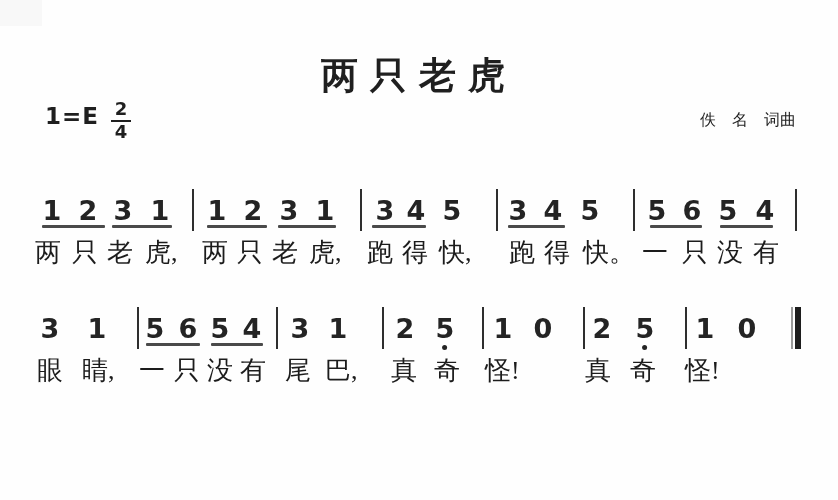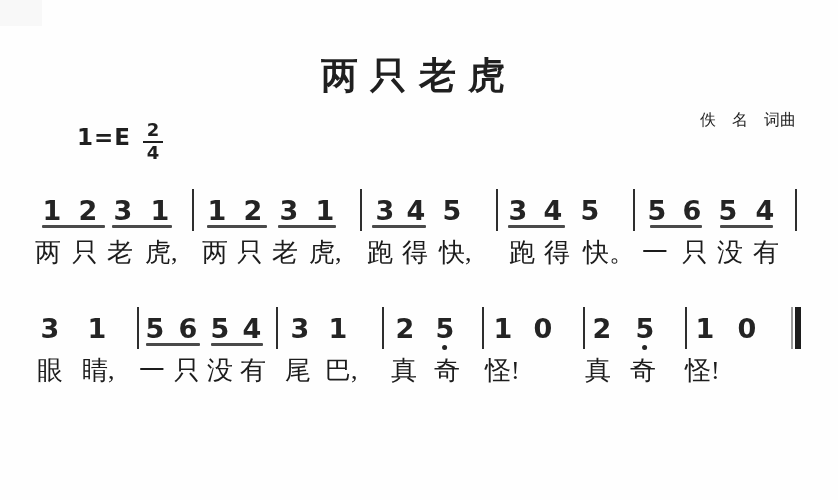--- a/index.html
+++ b/index.html
@@ -26,24 +26,23 @@
     text-align: center;
     font-size: 37px;
     font-weight: 700;
     letter-spacing: 12px;
     line-height: 1.1;
     color: #1f1f1f;
     white-space: nowrap;
   }
   .keysig {
     position: absolute;
-    left: 45px; top: 121px;
+    left: 45px; top: 100px;
     display: flex;
     align-items: flex-start;
-    margin-left: 32px;
   }
   .keysig .tonality {
     font-family: "DejaVu Sans", "Liberation Sans", sans-serif;
     font-weight: 700;
     font-size: 23px;
     line-height: 1;
     padding-top: 5px;
     letter-spacing: 1px;
     color: #1f1f1f;
   }

